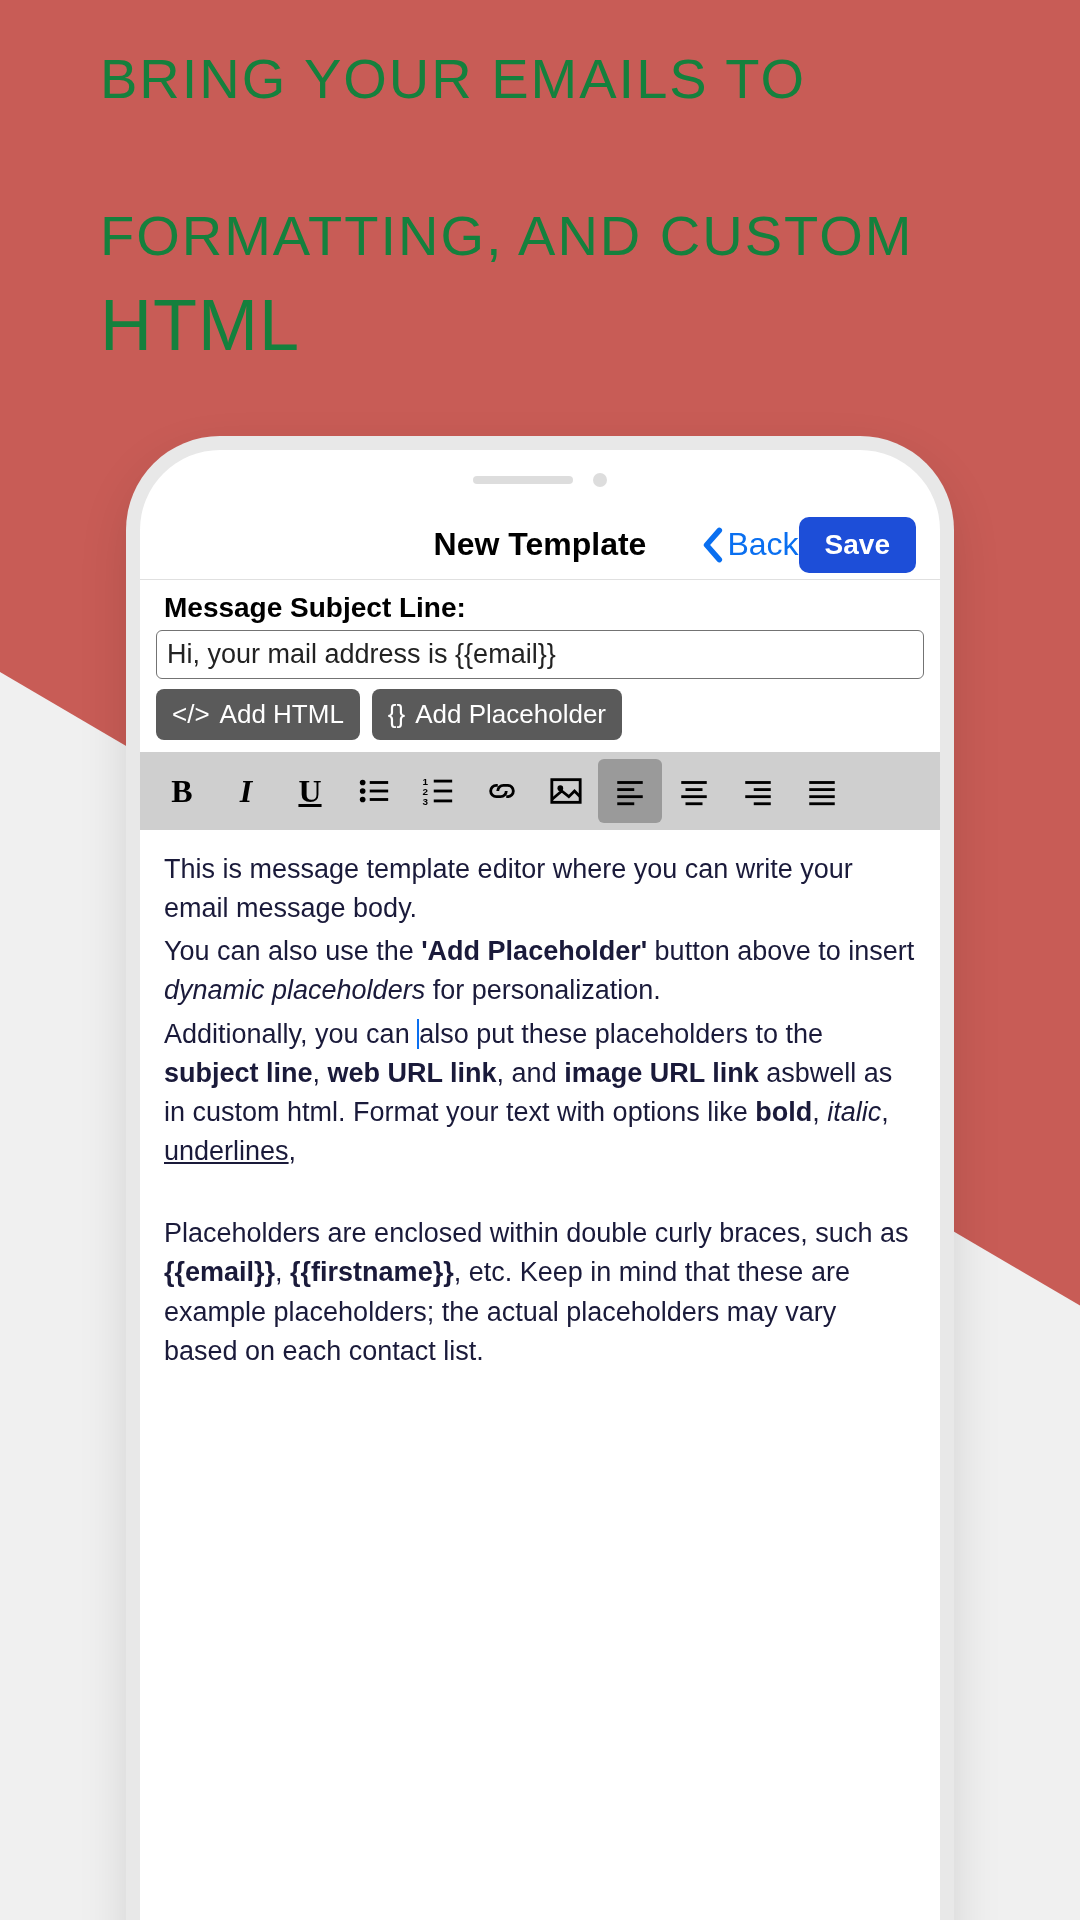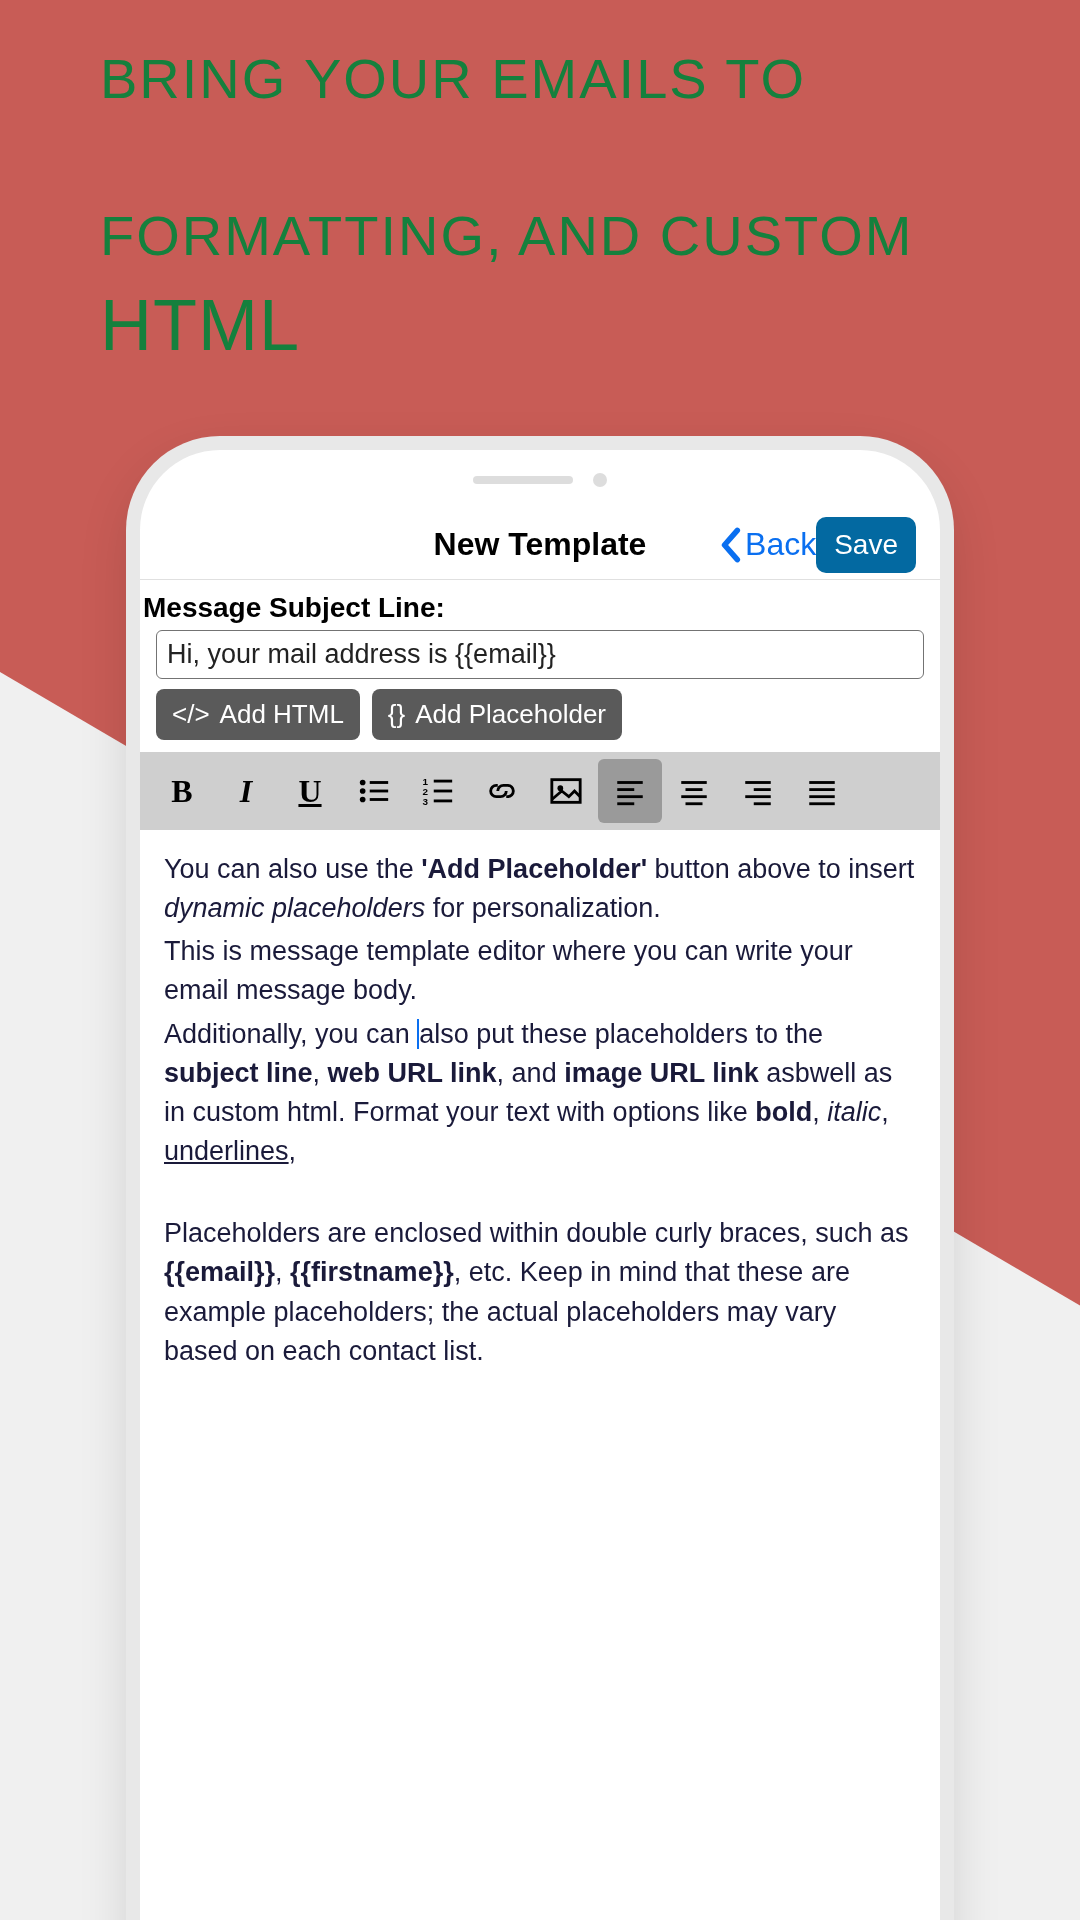--- a/index.html
+++ b/index.html
@@ -82,34 +82,34 @@
   .back svg { width: 22px; height: 38px; margin-right: 4px; }
   .nav-title {
     font-size: 32px;
     font-weight: 700;
     color: #000;
     position: absolute;
     left: 50%;
     transform: translateX(-50%);
   }
   .save-btn {
-    background: #0369a1;
+    background: #1d4ed8;
     color: #fff;
     border: none;
     border-radius: 10px;
     font-size: 28px;
-    font-weight: 400;
-    padding: 12px 18px;
+    font-weight: 700;
+    padding: 12px 26px;
     cursor: pointer;
   }
   .section-label {
     font-size: 28px;
     font-weight: 700;
     color: #000;
-    padding: 12px 3px 6px;
+    padding: 12px 24px 6px;
   }
   .subject-input {
     margin: 0 16px 10px;
     padding: 8px 10px;
     border: 1px solid #737373;
     border-radius: 6px;
     font-size: 27px;
     color: #222;
     background: #fff;
   }
@@ -272,24 +272,24 @@
       <svg viewBox="0 0 24 24">
           <rect x="3" y="5" width="18" height="2"></rect>
           <rect x="3" y="10" width="18" height="2"></rect>
           <rect x="3" y="15" width="18" height="2"></rect>
           <rect x="3" y="20" width="18" height="2"></rect>
         </svg>
     </div>
   </div>
 
   <div class="body-content">
+    <p><span>This is message template editor where you can write your email message body.</span></p>
     <p>
       <span>You can also use the </span><span class="bold">'Add Placeholder'</span><span> button above to insert </span><span class="italic">dynamic placeholders</span><span> for personalization.</span>
     </p>
-    <p><span>This is message template editor where you can write your email message body.</span></p>
     <p>
       <span>Additionally, you can </span><span class="cursor-mark"></span><span>also put these placeholders to the </span><span class="bold">subject line</span><span>, </span><span class="bold">web URL link</span><span>, and </span><span class="bold">image URL link</span><span> asbwell as in custom html. Format your text with options like </span><span class="bold">bold</span><span>, </span><span class="italic">italic</span><span>, </span><span class="underline">underlines</span><span>,</span>
     </p>
     <br>
     <p>
       <span>Placeholders are enclosed within double curly braces, such as </span><span class="bold">{{email}}</span><span>, </span><span class="bold">{{firstname}}</span><span>, etc. Keep in mind that these are example placeholders; the actual placeholders may vary based on each contact list.</span>
     </p>
   </div>
 </div>
 

